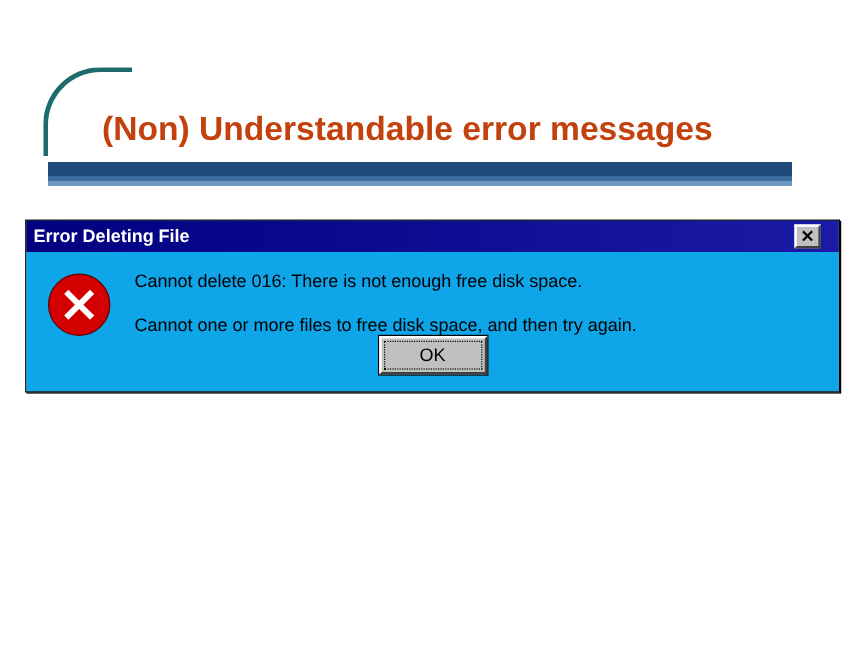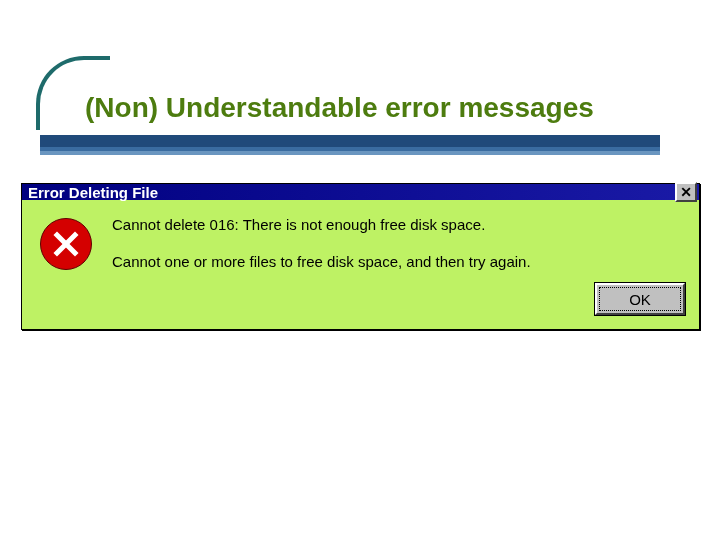--- a/index.html
+++ b/index.html
@@ -27,21 +27,21 @@
     border-right: none;
     border-bottom: none;
     border-top-left-radius: 48px;
   }
   .slide-title {
     position: absolute;
     left: 85px;
     top: 92px;
     font-size: 28px;
     font-weight: bold;
-    color: #4d7c0f;
+    color: #c2410c;
   }
   .title-underline {
     position: absolute;
     left: 40px;
     top: 135px;
     width: 620px;
     height: 20px;
     background: linear-gradient(to bottom,
       #204a7a 0%, #204a7a 60%,
       #3a6ca0 60%, #3a6ca0 80%,
@@ -56,24 +56,24 @@
     width: 677px;
     border: 1px solid #000;
     box-shadow: 1px 1px 0 #000;
     background: #c0c0c0;
     font-family: "MS Sans Serif", Tahoma, Arial, sans-serif;
   }
   .titlebar {
     display: flex;
     align-items: center;
     justify-content: space-between;
-    height: 16px;
+    height: 26px;
     background: linear-gradient(to right, #000080 0%, #1a1aa6 100%);
     color: #ffffff;
-    padding: 0 2px 0 6px;
+    padding: 0 15px 0 6px;
   }
   .titlebar-text {
     font-size: 15px;
     font-weight: bold;
   }
   .titlebar-close {
     width: 22px;
     height: 20px;
     background: #c0c0c0;
     border-top: 2px solid #ffffff;
@@ -86,21 +86,21 @@
     font-family: Arial, sans-serif;
     font-size: 14px;
     font-weight: bold;
     color: #000;
     box-sizing: border-box;
   }
   .dialog-body {
     display: flex;
     flex-direction: column;
     padding: 14px 14px 14px 14px;
-    background: #bef264;
+    background: #0ea5e9;
   }
   .body-row {
     display: flex;
     align-items: flex-start;
   }
   .error-icon {
     width: 50px;
     height: 50px;
     border-radius: 50%;
     background: #d40000;
@@ -116,22 +116,22 @@
     display: flex;
     flex-direction: column;
     font-size: 15px;
     color: #000;
     padding-top: 2px;
   }
   .msg-line1 { margin-bottom: 20px; }
   .msg-line2 { }
   .button-row {
     display: flex;
-    justify-content: flex-end;
-    margin-top: 13px;
+    justify-content: center;
+    margin-top: 0;
   }
   .ok-button {
     min-width: 86px;
     height: 28px;
     background: #c0c0c0;
     border-top: 2px solid #ffffff;
     border-left: 2px solid #ffffff;
     border-right: 2px solid #404040;
     border-bottom: 2px solid #404040;
     outline: 1px dotted #000;

